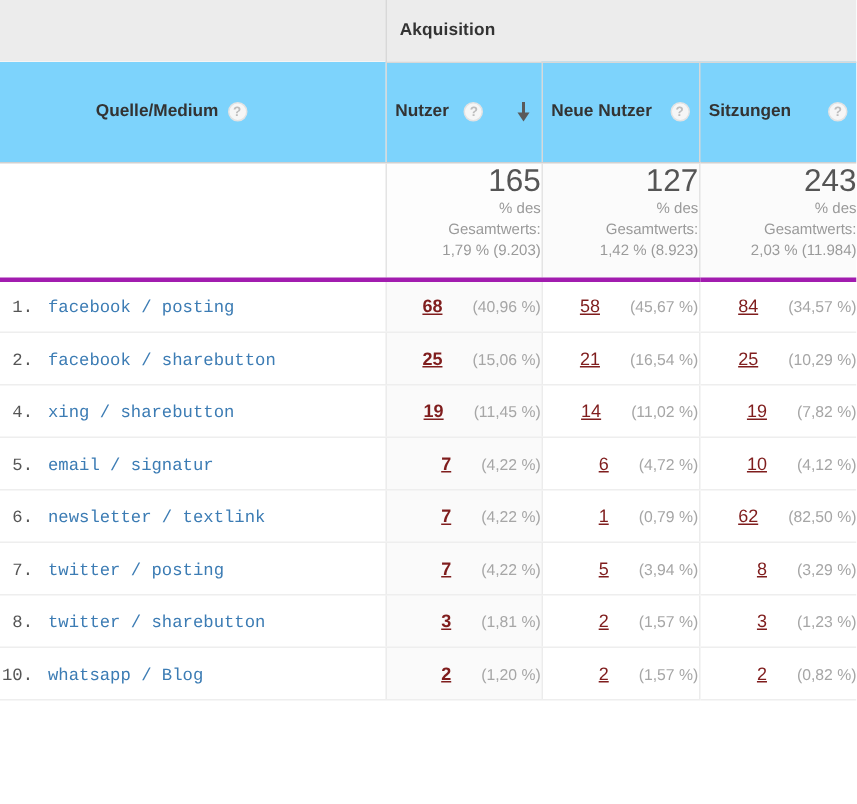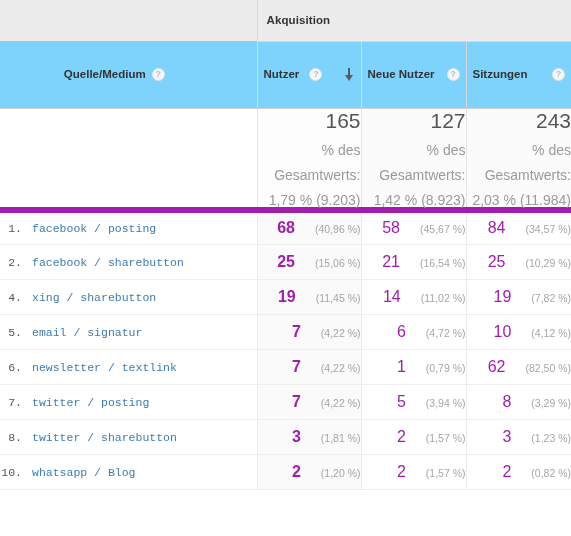--- a/index.html
+++ b/index.html
@@ -135,42 +135,42 @@
     border: 1px solid #e3e3e3;
     box-sizing: border-box;
   }
   .head-row .help-icon { background: #f6f6f6; }
 
   
   .totals-row td {
     padding: 0;
     vertical-align: top;
     height: 78px;
-    border-bottom: 6px solid #a21caf;
+    border-bottom: 3px solid #a21caf;
     box-sizing: border-box;
   }
   .totals-dim { background: #ffffff; }
   .totals-cell {
     border-left: 1px solid #e4e4e4;
     text-align: right;
     padding: 9px 10px 0 6px;
     background: #fbfbfb;
   }
   .totals-cell.sorted { background: #fdfdfd; }
   .totals-big {
     font-size: 21px;
     color: #555555;
     line-height: 23px;
     font-weight: normal;
   }
   .totals-sub {
-    font-size: 14px;
+    font-size: 10px;
     color: #9a9a9a;
     line-height: 13px;
-    margin-top: 12px;
+    margin-top: 1px;
   }
 
   
   .data-row td {
     height: 35px;
     padding: 0;
     border-bottom: 1px solid #eeeeee;
     vertical-align: middle;
     box-sizing: border-box;
   }
@@ -195,22 +195,23 @@
     cursor: pointer;
   }
   .cell-metric {
     border-left: 1px solid #ececec;
     text-align: right;
     padding-right: 10px;
     white-space: nowrap;
   }
   .cell-metric.sorted { background: #fafafa; }
   .m-val {
-    font-size: 16px;
-    color: #a21caf;
+    font-size: 12px;
+    color: #7f1d1d;
+    text-decoration: underline;
   }
   .cell-metric.sorted .m-val { font-weight: bold; }
   .m-pct {
     font-size: 10.5px;
     color: #a6a6a6;
     margin-left: 20px;
   }
 </style>
 </head>
 <body>

